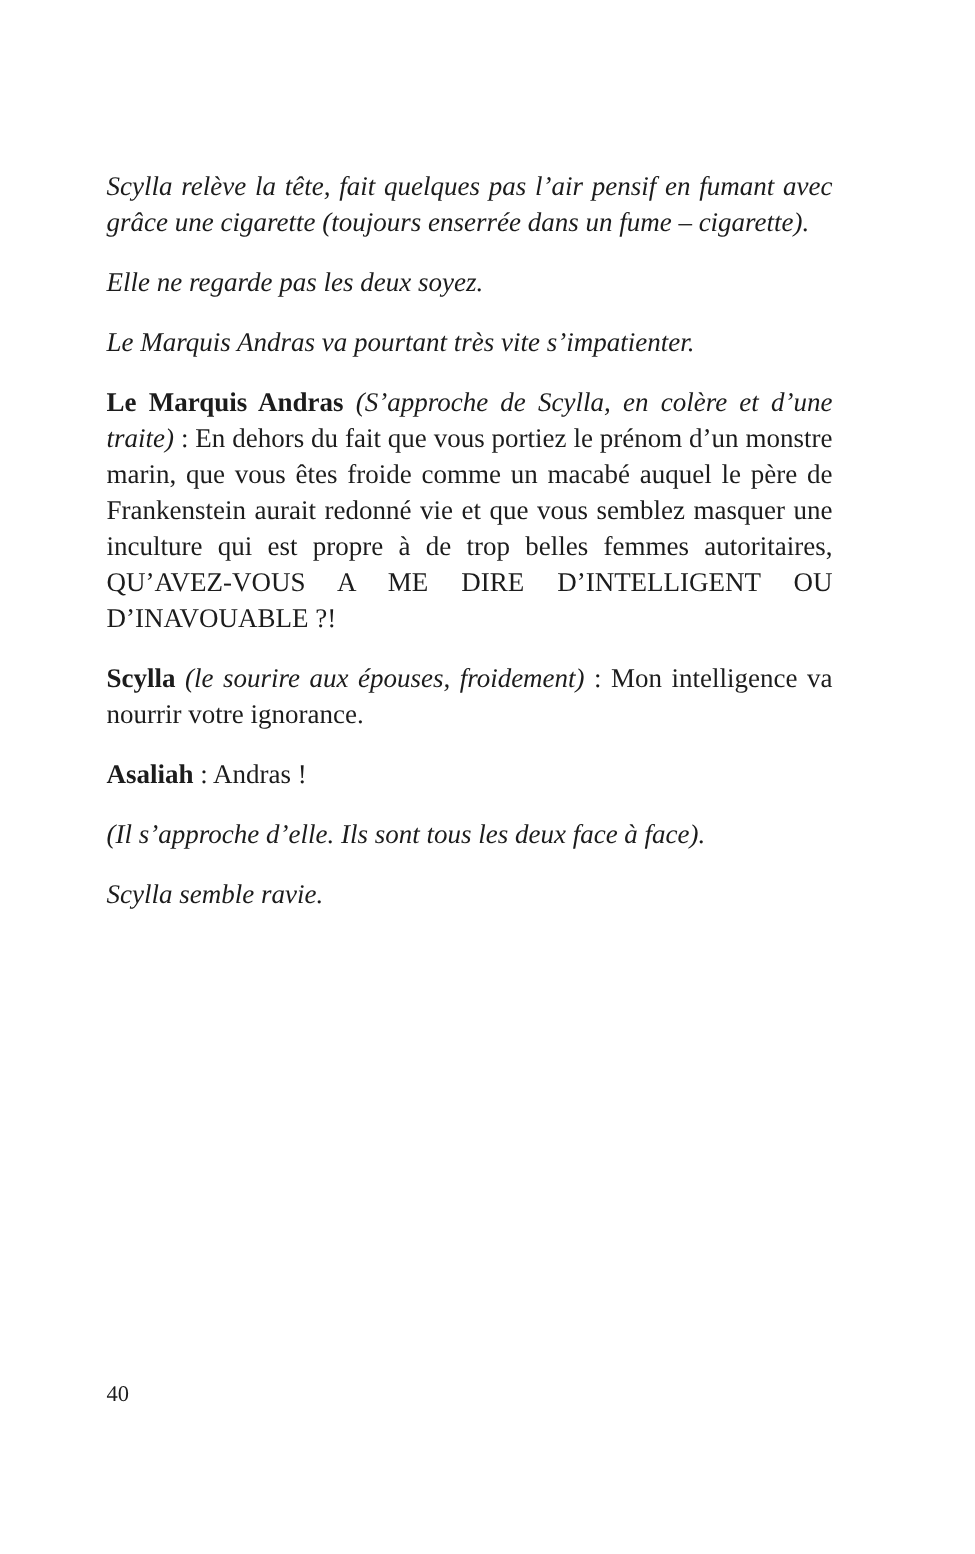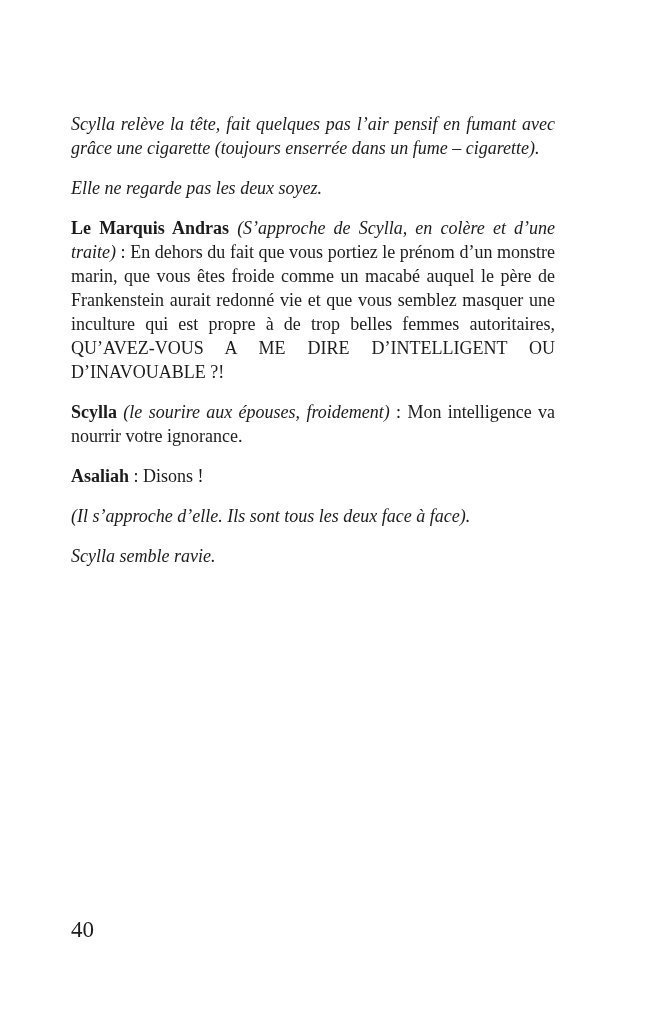--- a/index.html
+++ b/index.html
@@ -37,32 +37,33 @@
     font-weight: bold;
     font-style: normal;
   }
   p.dialogue .direction {
     font-style: italic;
   }
   .page-number {
     position: absolute;
     left: 71px;
     top: 918px;
-    font-size: 23px;
+    font-size: 15px;
     line-height: 24px;
     font-variant-numeric: oldstyle-nums;
   }
 </style>
 </head>
 <body>
 
 <div class="book-page">
   <div class="text-block">
       <p class="para stage">Scylla relève la tête, fait quelques pas l’air pensif en fumant avec grâce une cigarette (toujours enserrée dans un fume – cigarette).</p>
       <p class="para stage">Elle ne regarde pas les deux soyez.</p>
+      <p class="para stage">Le Marquis Andras va pourtant très vite s’impatienter.</p>
       <p class="para dialogue"><span class="speaker">Le Marquis Andras</span> <span class="direction">(S’approche de Scylla, en colère et d’une traite)</span> : <span>En dehors du fait que vous portiez le prénom d’un monstre marin, que vous êtes froide comme un macabé auquel le père de Frankenstein aurait redonné vie et que vous semblez masquer une inculture qui est propre à de trop belles femmes autoritaires, QU’AVEZ-VOUS A ME DIRE D’INTELLIGENT OU D’INAVOUABLE ?!</span></p>
       <p class="para dialogue"><span class="speaker">Scylla</span> <span class="direction">(le sourire aux épouses, froidement)</span> : <span>Mon intelligence va nourrir votre ignorance.</span></p>
-      <p class="para dialogue"><span class="speaker">Asaliah</span> : <span>Disons !</span></p>
+      <p class="para dialogue"><span class="speaker">Asaliah</span> : <span>Andras !</span></p>
       <p class="para stage">(Il s’approche d’elle. Ils sont tous les deux face à face).</p>
       <p class="para stage">Scylla semble ravie.</p>
     </div>
   <div class="page-number">40</div>
 </div>
 
 </body></html>

